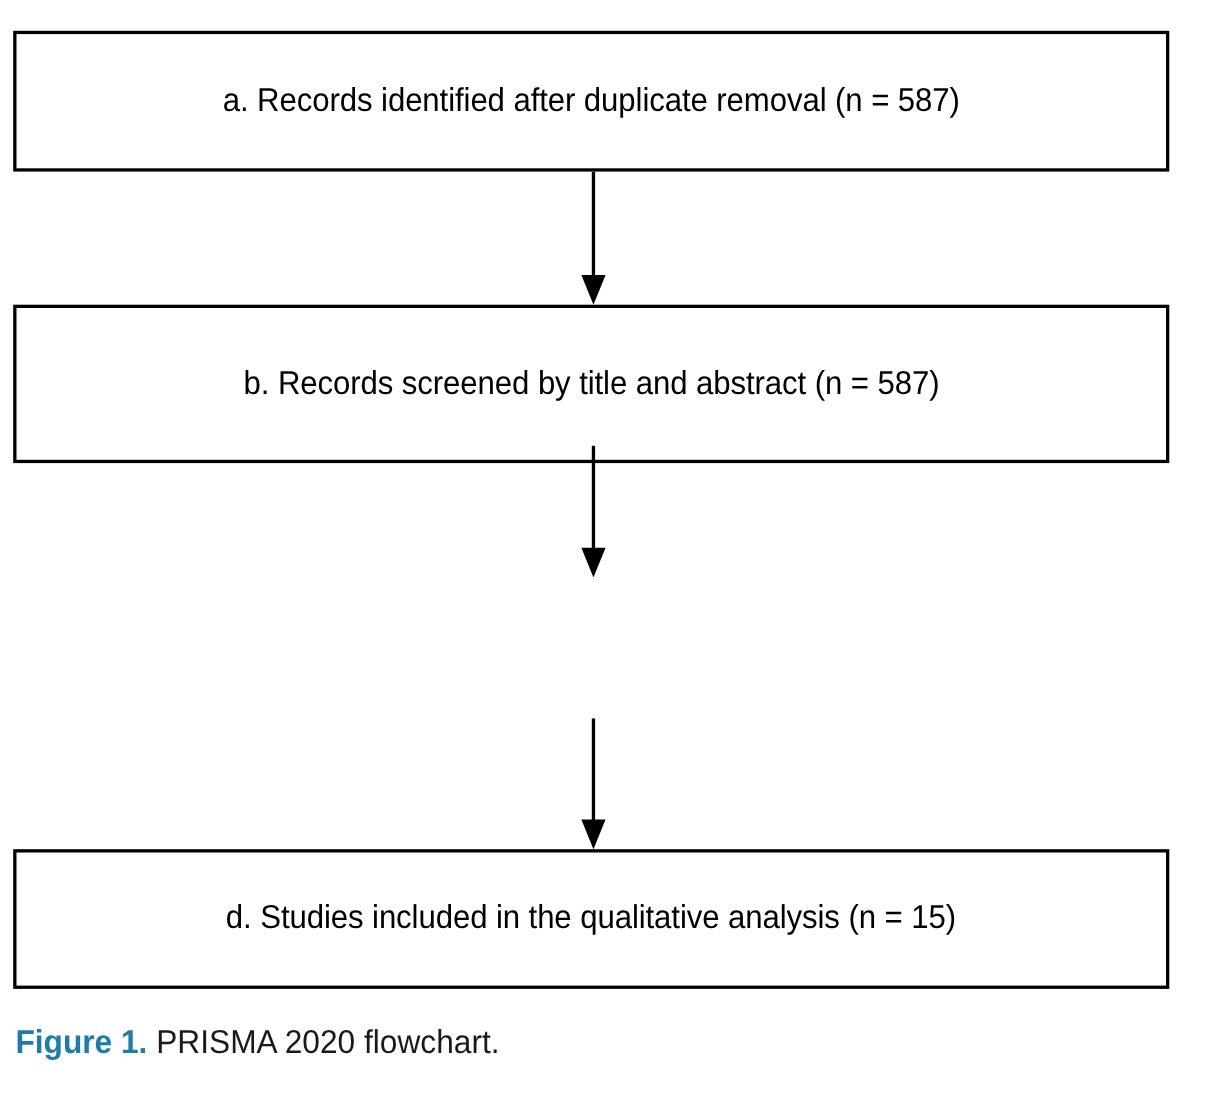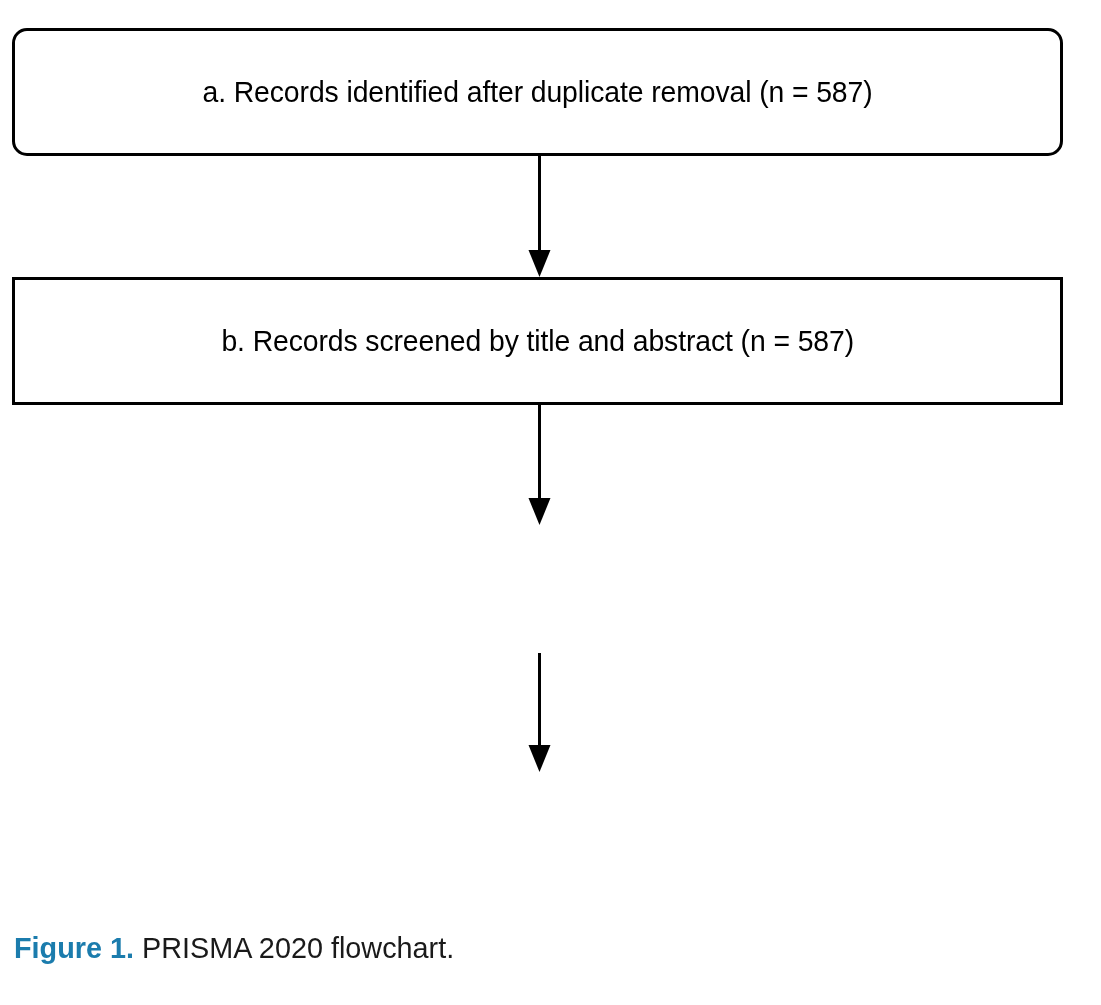--- a/index.html
+++ b/index.html
@@ -29,22 +29,22 @@
     position: absolute;
     left: 12px;
     width: 1051px;           
     box-sizing: border-box;
     border: 3px solid #000000;
     background: #ffffff;
     display: flex;
     align-items: center;
     justify-content: center;
   }
-  .flow-box-1 { top: 28px;  height: 128px; border-radius: 15px; }
-  .flow-box-2 { top: 277px; height: 128px; }
+  .flow-box-1 { top: 28px;  height: 128px; }
+  .flow-box-2 { top: 277px; height: 144px; }
   .flow-box-3 { top: 525px; height: 128px; }
   .flow-box-4 { top: 772px; height: 127px; }
 
   .flow-box-label {
     font-size: 30px;
     line-height: 1.15;
     color: #000000;
     letter-spacing: -0.1px;
     white-space: nowrap;
     text-align: center;
@@ -117,18 +117,21 @@
   </div>
 
 
   <div class="arrow arrow-3">
     <svg viewBox="0 0 23 119" preserveAspectRatio="none">
       <line x1="11.5" y1="0" x2="11.5" y2="97" stroke="#000000" stroke-width="3"></line>
       <polygon points="0.5,92 22.5,92 11.5,119" fill="#000000"></polygon>
     </svg>
   </div>
 
+  <div class="flow-box flow-box-4">
+    <span class="flow-box-label">d. Studies included in the qualitative analysis (n = 15)</span>
+  </div>
 
   <div class="caption">
     <span class="caption-label">Figure 1.</span><span class="caption-text"> PRISMA 2020 flowchart.</span>
   </div>
 
 </div>
 
 </body></html>

